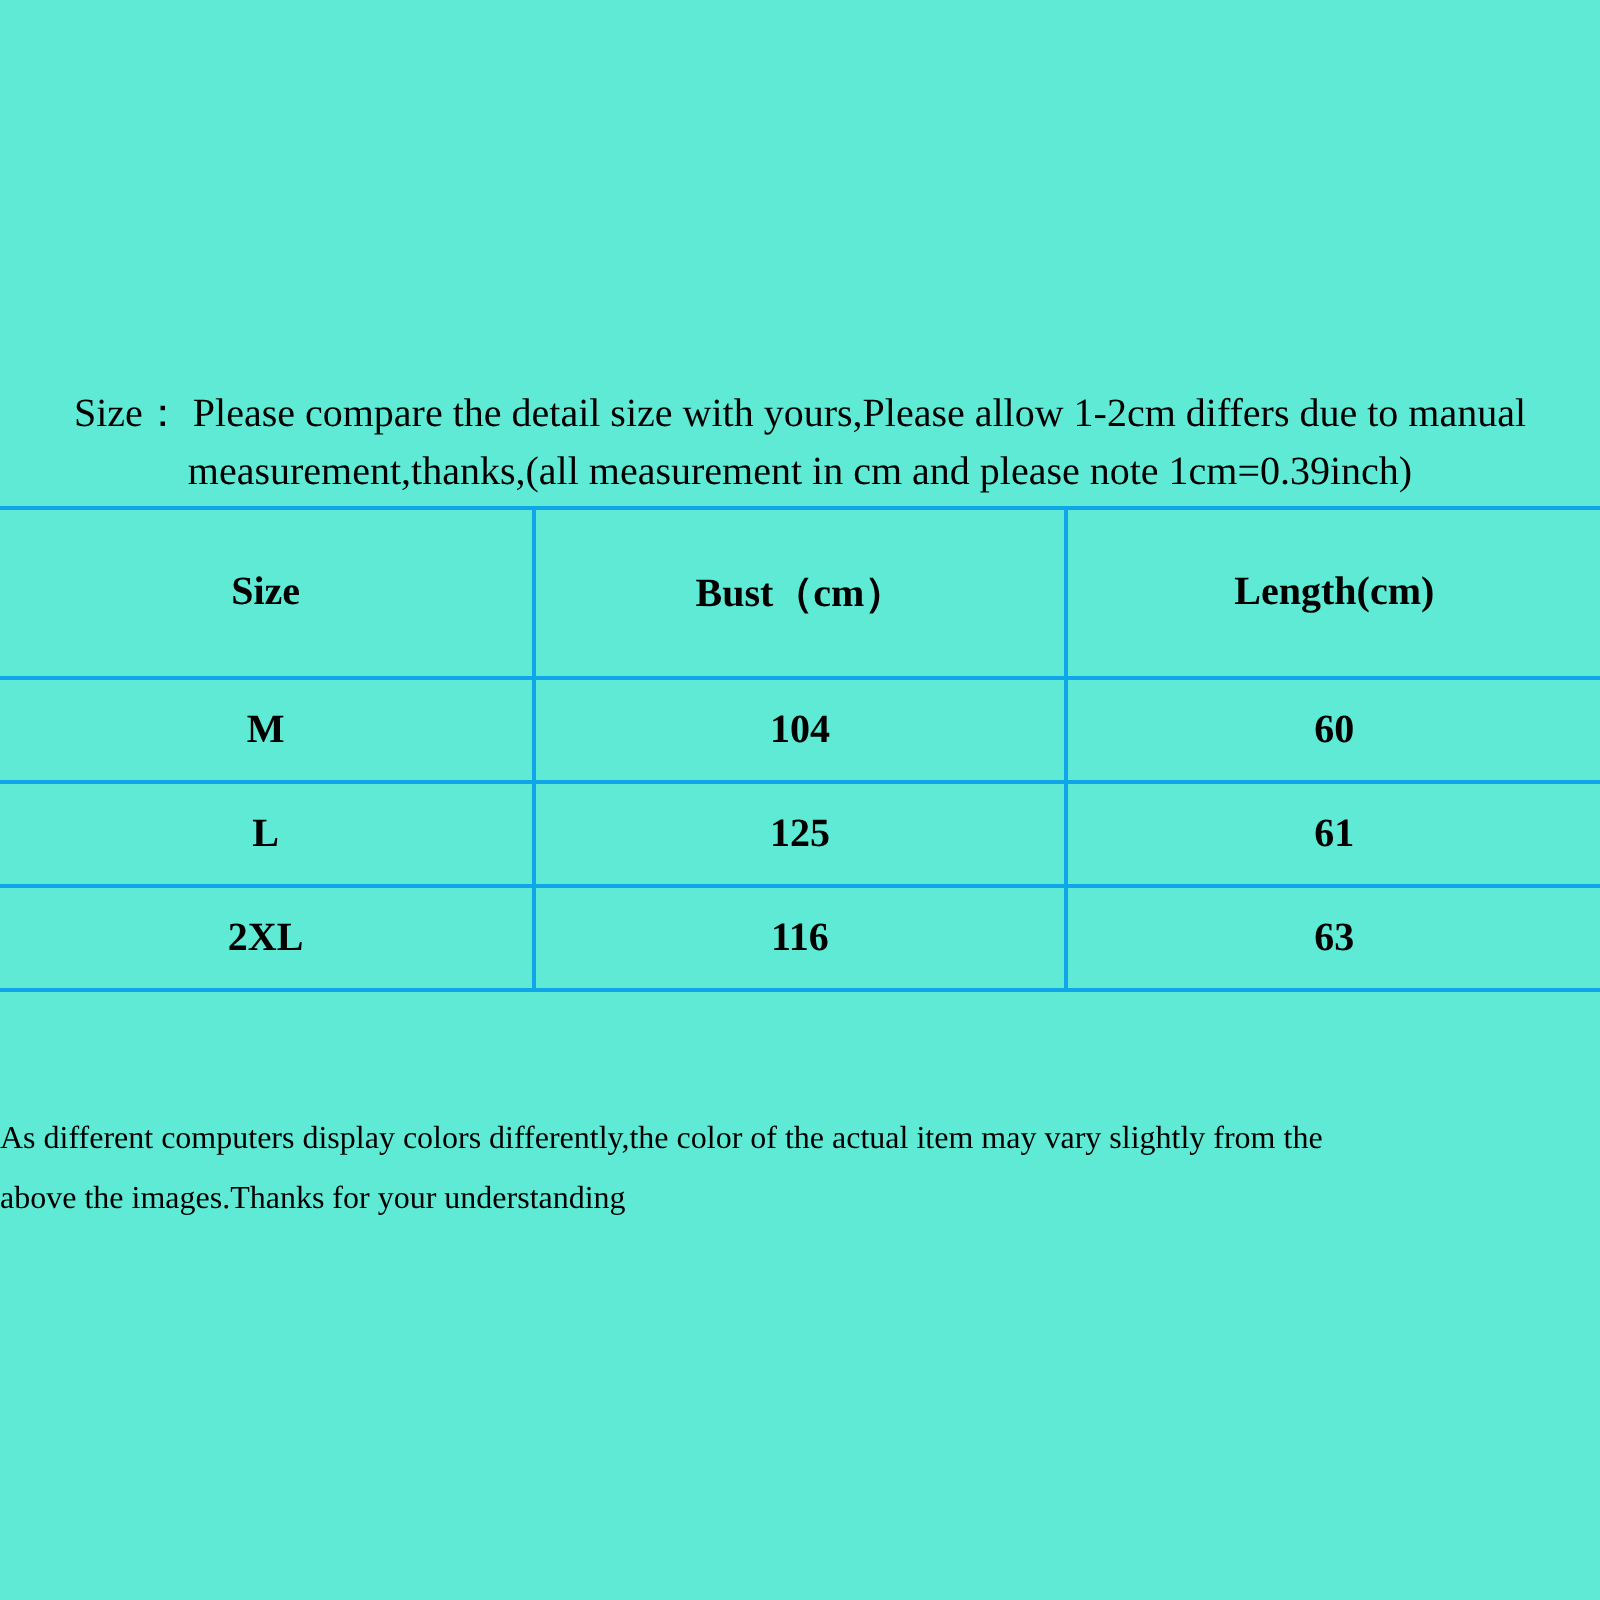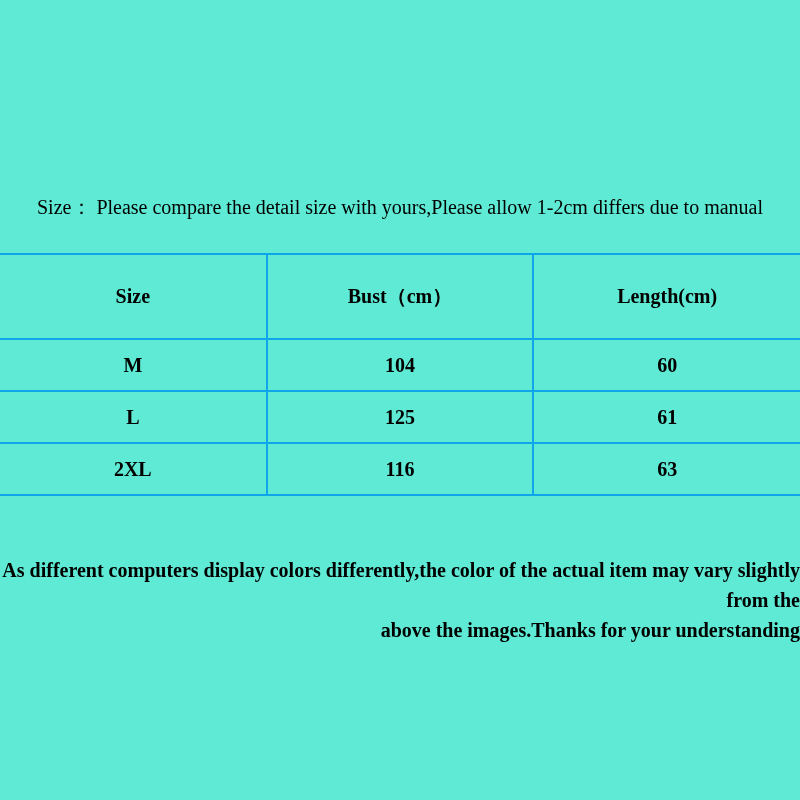--- a/index.html
+++ b/index.html
@@ -52,33 +52,34 @@
   }
   .size-table tr > *:first-child { border-left: 0; }
   .size-table tr > *:last-child  { border-right: 0; }
   .size-table thead th { height: 83px; font-size: 20px; }
   .size-table tbody td { height: 50px; font-size: 20px; }
   .bottom-note {
     position: absolute;
     top: 555px;
     left: 0;
     width: 800px;
-    text-align: right;
-    font-size: 20px;
+    text-align: left;
+    font-size: 16px;
     line-height: 30px;
-    font-weight: bold;
+    font-weight: normal;
   }
 </style>
 </head>
 <body>
 
 <div class="page">
 
   <div class="top-note">
     <div>Size：  Please compare the detail size with yours,Please allow 1-2cm differs due to manual</div>
+    <div>measurement,thanks,(all measurement in cm and please note 1cm=0.39inch)</div>
   </div>
 
   <table class="size-table">
     <thead>
       <tr>
           <th>Size</th>
           <th>Bust（cm）</th>
           <th>Length(cm)</th>
         </tr>
     </thead>

